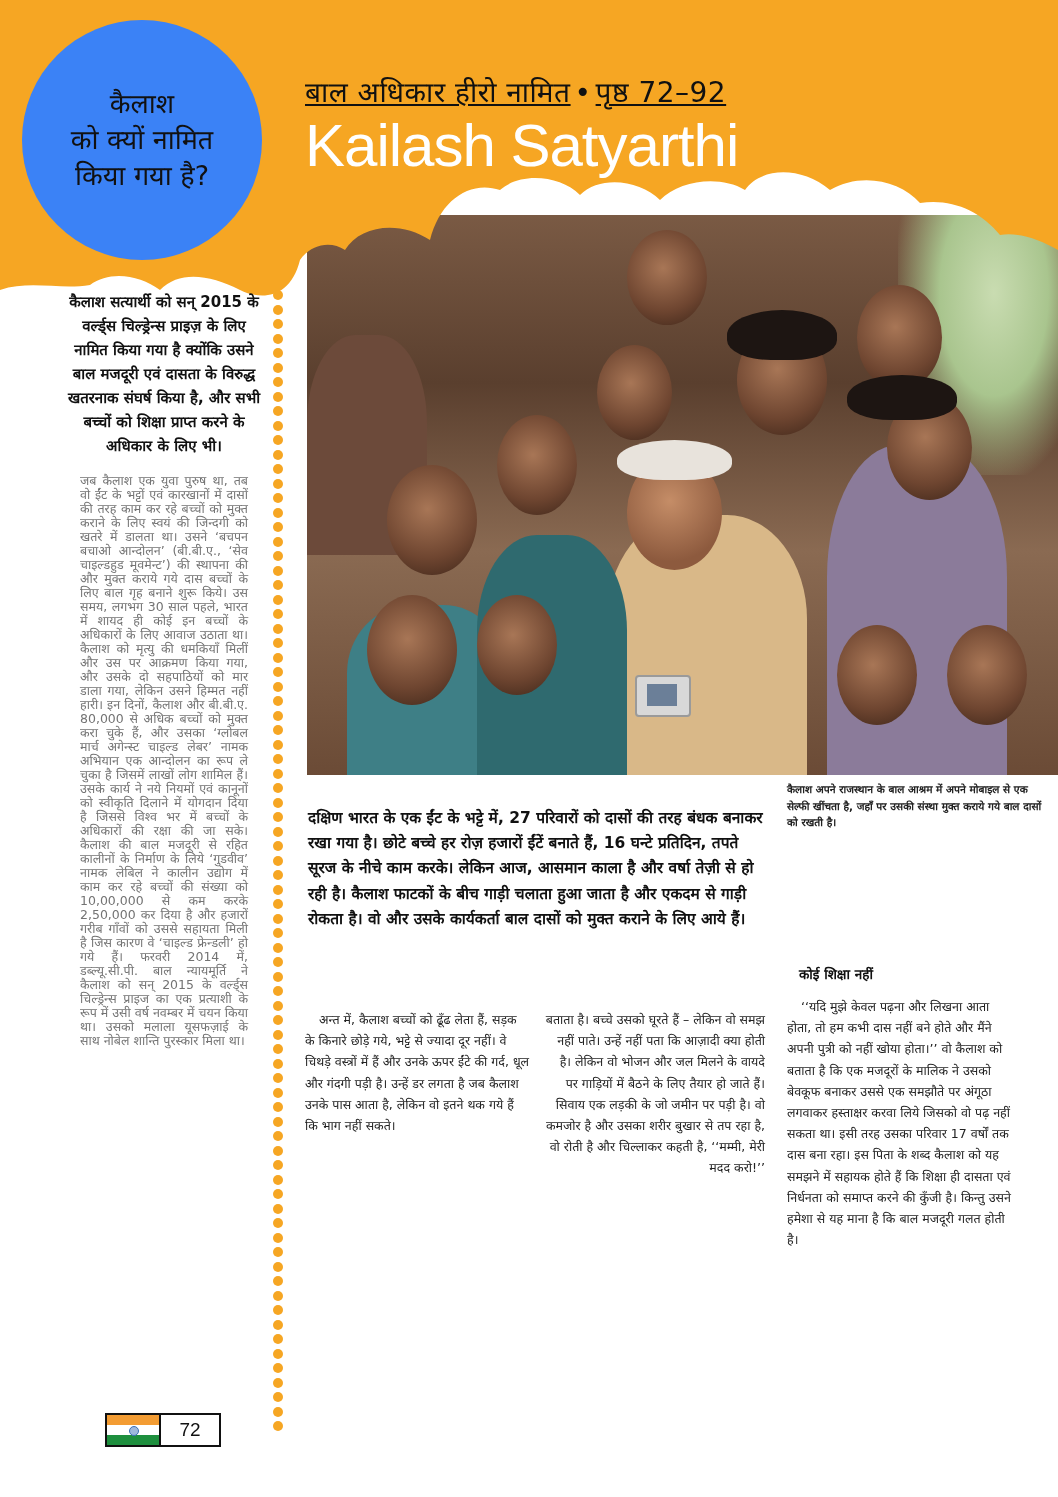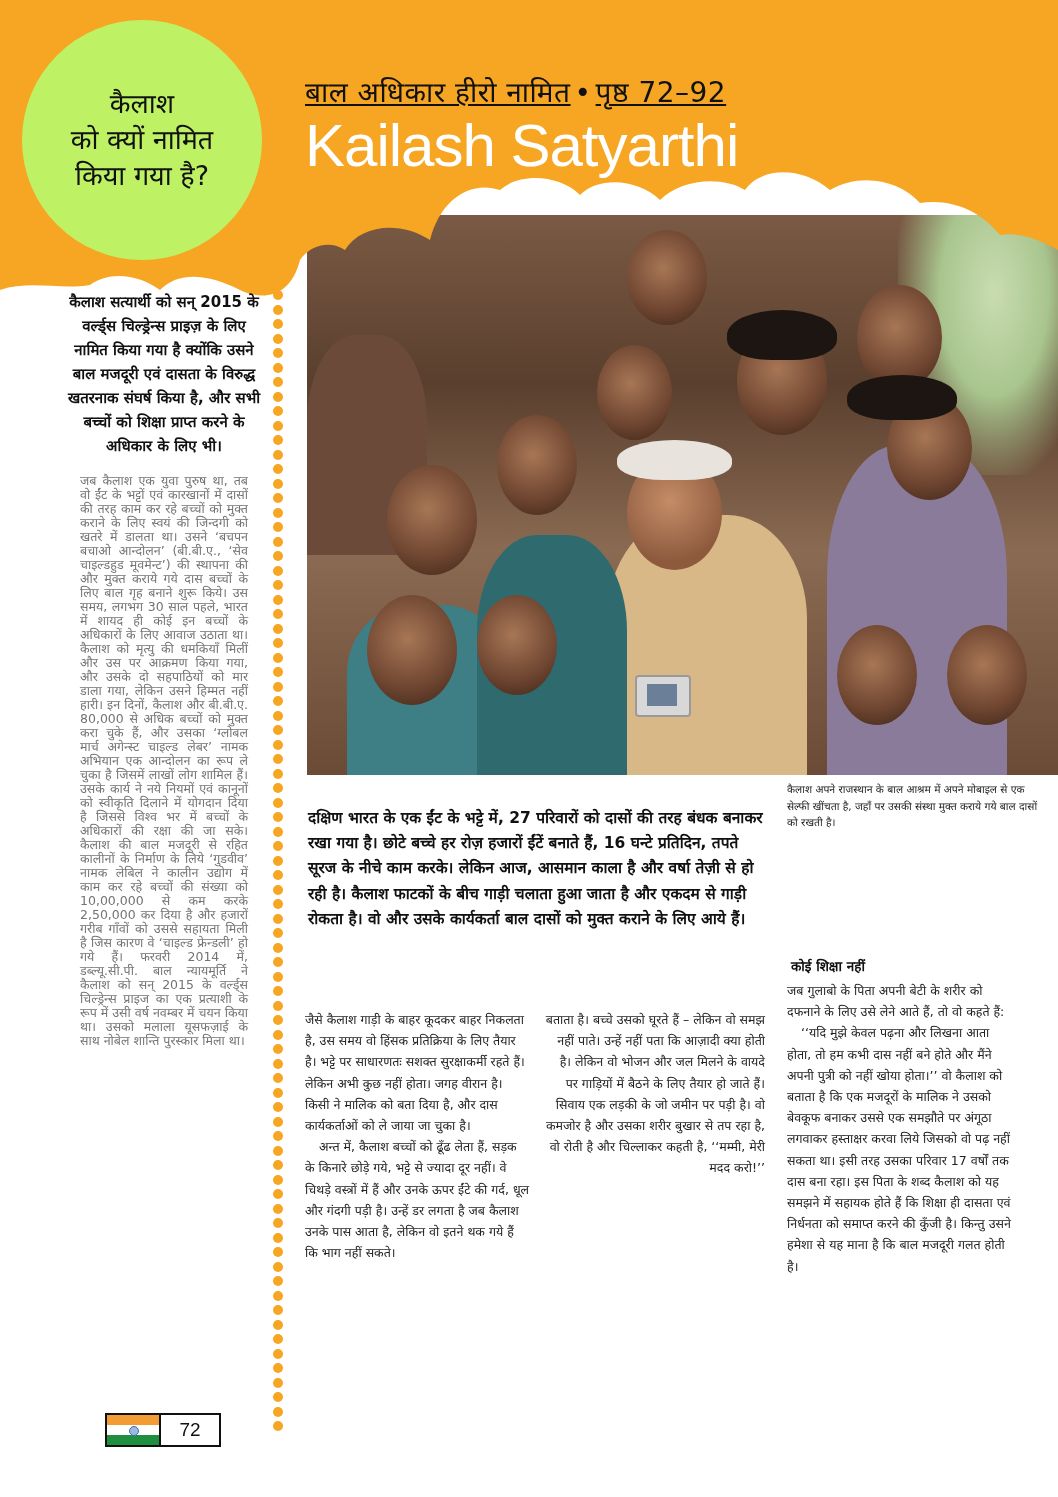--- a/index.html
+++ b/index.html
@@ -8,43 +8,43 @@
   .photo { position: absolute; left: 307px; top: 215px; width: 751px; height: 560px; overflow: hidden;
            background: linear-gradient(180deg, #7a5a44 0%, #5a3f2e 30%, #8a6a52 60%, #6b4b36 100%); z-index: 1; }
   .photo .bg-green { position: absolute; right: 0; top: 0; width: 160px; height: 260px;
            background: radial-gradient(ellipse at 60% 30%, #c9dcb1 0%, #a9c58e 40%, rgba(0,0,0,0) 75%); }
   .photo .face { position: absolute; border-radius: 50%; background: radial-gradient(circle at 45% 40%, #a87656 0%, #6e4530 60%, #3b2418 100%); }
   .photo .hair { position: absolute; border-radius: 50% 50% 40% 40%; background: #1d1512; }
   .photo .shirt { position: absolute; border-radius: 40% 40% 0 0; }
   .photo .camera { position: absolute; left: 328px; top: 460px; width: 52px; height: 38px; background: #d8d8d8; border: 2px solid #9a9a9a; border-radius: 4px; }
   .photo .camera::after { content: ""; position: absolute; left: 10px; top: 7px; width: 30px; height: 22px; background: #6b7f98; }
   .scallop-top { position: absolute; left: 0; top: 0; z-index: 2; pointer-events: none; }
-  .bubble { position: absolute; left: 22px; top: 20px; width: 240px; height: 240px; border-radius: 50%; background: #bef264; z-index: 3;
+  .bubble { position: absolute; left: 22px; top: 20px; width: 240px; height: 240px; border-radius: 50%; background: #3b82f6; z-index: 3;
             display: flex; flex-direction: column; align-items: center; justify-content: center; }
   .bubble div { font-size: 27px; line-height: 36px; color: #111; text-align: center; }
   .headline { position: absolute; left: 305px; top: 72px; z-index: 3; }
   .kicker { font-size: 28px; color: #111; letter-spacing: 0.5px; text-decoration: underline; }
   .kicker .bullet { display: inline-block; margin: 0 4px; }
   .title { font-family: "Liberation Sans", sans-serif; font-size: 60px; color: #ffffff; line-height: 80px; margin-top: -4px; letter-spacing: -1px; }
   .dots { position: absolute; left: 271px; top: 290px; width: 14px; z-index: 2; }
   .dots span { display: block; width: 10px; height: 10px; border-radius: 50%; background: #f6a623; margin: 0 0 4.5px 2px; }
   .left-col { position: absolute; left: 64px; top: 290px; width: 200px; z-index: 3; }
   .intro { font-size: 15px; line-height: 24px; font-weight: bold; color: #111; margin: 0 0 10px 0; text-align: center; }
   .body-small { font-size: 12.5px; line-height: 14px; text-align: justify; color: #737373; margin: 16px; }
   .pagebox { position: absolute; left: 66px; top: 1413px; width: 112px; height: 30px; border: 2px solid #111; display: flex; z-index: 3; margin-left: 39px; }
   .flag { width: 52px; height: 30px; display: flex; flex-direction: column; border-right: 2px solid #111; }
   .flag .o { flex: 1; background: #f39c33; } .flag .w { flex: 1; background: #fff; position: relative; } .flag .g { flex: 1; background: #1e8f3e; }
   .flag .chakra { position: absolute; left: 22px; top: 1px; width: 8px; height: 8px; border-radius: 50%; border: 1px solid #3b6fb6; background: #9fb8dd; }
   .pnum { flex: 1; text-align: center; font-family: "Liberation Sans", sans-serif; font-size: 19px; line-height: 30px; color: #111; }
   .lead { position: absolute; left: 308px; top: 806px; width: 455px; font-size: 15.5px; line-height: 25.2px; font-weight: bold; color: #111; z-index: 3; }
-  .caption { position: absolute; left: 787px; top: 781px; width: 260px; font-size: 10.5px; line-height: 16.5px; font-weight: normal; color: #222; z-index: 3; }
+  .caption { position: absolute; left: 787px; top: 781px; width: 260px; font-size: 10.5px; line-height: 16.5px; font-weight: bold; color: #222; z-index: 3; }
   .colA { position: absolute; left: 305px; top: 1009px; width: 225px; font-size: 12.5px; line-height: 21.2px; color: #222; z-index: 3; }
   .colB { position: absolute; left: 545px; top: 1009px; width: 220px; font-size: 12.5px; line-height: 21.2px; color: #222; z-index: 3; text-align: right; }
   .colC { position: absolute; left: 787px; top: 952px; width: 230px; font-size: 12.5px; line-height: 21.2px; color: #222; z-index: 3; }
-  .colC h3 { font-size: 13.5px; margin: 4px; line-height: 20px; font-weight: bold; color: #111; }
+  .colC h3 { font-size: 13.5px; margin: 12px; line-height: 20px; font-weight: bold; color: #111; }
   p { margin: 0; }
   .indent { text-indent: 14px; }
 </style>
 </head>
 <body>
 
 <div class="photo" title="Kailash Satyarthi taking a selfie with a group of children">
   <div class="bg-green"></div>
   <div class="shirt" style="left:300px;top:300px;width:200px;height:260px;background:#d9b888;"></div>
   <div class="shirt" style="left:40px;top:390px;width:160px;height:170px;background:#3e7f86;"></div>
@@ -196,25 +196,23 @@
       <div class="g"></div>
   </div>
   <div class="pnum">72</div>
 </div>
 
 <div class="caption">कैलाश अपने राजस्थान के बाल आश्रम में अपने मोबाइल से एक सेल्फी खींचता है, जहाँ पर उसकी संस्था मुक्त कराये गये बाल दासों को रखती है।</div>
 
 <div class="lead">दक्षिण भारत के एक ईंट के भट्टे में, 27 परिवारों को दासों की तरह बंधक बनाकर रखा गया है। छोटे बच्चे हर रोज़ हजारों ईंटें बनाते हैं, 16 घन्टे प्रतिदिन, तपते सूरज के नीचे काम करके। लेकिन आज, आसमान काला है और वर्षा तेज़ी से हो रही है। कैलाश फाटकों के बीच गाड़ी चलाता हुआ जाता है और एकदम से गाड़ी रोकता है। वो और उसके कार्यकर्ता बाल दासों को मुक्त कराने के लिए आये हैं।</div>
 
 <div class="colA">
-  <p>जैसे कैलाश गाड़ी के बाहर कूदकर बाहर निकलता है, उस समय वो हिंसक प्रतिक्रिया के लिए तैयार है। भट्टे पर साधारणतः सशक्त सुरक्षाकर्मी रहते हैं। लेकिन अभी कुछ नहीं होता। जगह वीरान है। किसी ने मालिक को बता दिया है, और दास कार्यकर्ताओं को ले जाया जा चुका है।</p>
   <p class="indent">अन्त में, कैलाश बच्चों को ढूँढ लेता हैं, सड़क के किनारे छोड़े गये, भट्टे से ज्यादा दूर नहीं। वे चिथड़े वस्त्रों में हैं और उनके ऊपर ईंटे की गर्द, धूल और गंदगी पड़ी है। उन्हें डर लगता है जब कैलाश उनके पास आता है, लेकिन वो इतने थक गये हैं कि भाग नहीं सकते।</p>
 </div>
 
 <div class="colB">
   <p>बताता है। बच्चे उसको घूरते हैं – लेकिन वो समझ नहीं पाते। उन्हें नहीं पता कि आज़ादी क्या होती है। लेकिन वो भोजन और जल मिलने के वायदे पर गाड़ियों में बैठने के लिए तैयार हो जाते हैं। सिवाय एक लड़की के जो जमीन पर पड़ी है। वो कमजोर है और उसका शरीर बुखार से तप रहा है, वो रोती है और चिल्लाकर कहती है, ‘‘मम्मी, मेरी मदद करो!’’</p>
 </div>
 
 <div class="colC">
   <h3>कोई शिक्षा नहीं</h3>
-  <p>जब गुलाबो के पिता अपनी बेटी के शरीर को दफनाने के लिए उसे लेने आते हैं, तो वो कहते हैं:</p>
   <p class="indent">‘‘यदि मुझे केवल पढ़ना और लिखना आता होता, तो हम कभी दास नहीं बने होते और मैंने अपनी पुत्री को नहीं खोया होता।’’ वो कैलाश को बताता है कि एक मजदूरों के मालिक ने उसको बेवकूफ बनाकर उससे एक समझौते पर अंगूठा लगवाकर हस्ताक्षर करवा लिये जिसको वो पढ़ नहीं सकता था। इसी तरह उसका परिवार 17 वर्षों तक दास बना रहा। इस पिता के शब्द कैलाश को यह समझने में सहायक होते हैं कि शिक्षा ही दासता एवं निर्धनता को समाप्त करने की कुँजी है। किन्तु उसने हमेशा से यह माना है कि बाल मजदूरी गलत होती है।</p>
 </div>
 
 </body></html>

